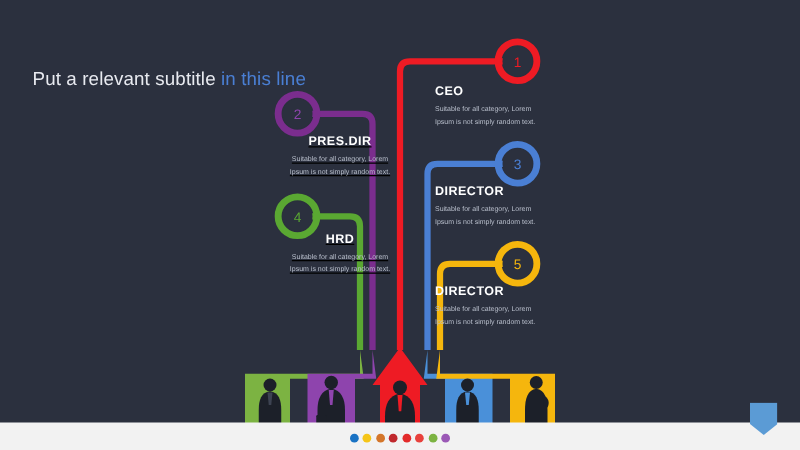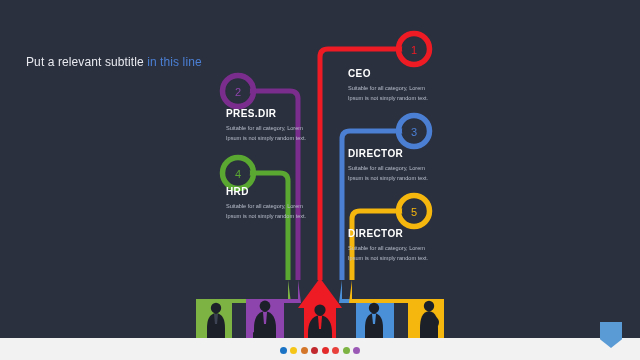--- a/index.html
+++ b/index.html
@@ -7,38 +7,38 @@
     width:640px;height:360px;overflow:hidden;
     background:#2b303e;
     font-family:"Liberation Sans", sans-serif;
     position:relative;
   }
   #stage{position:absolute;inset:0;width:640px;height:360px;}
 
   
   .subtitle{
     position:absolute;left:26px;top:55px;
-    font-size:12px;color:#e8eaf0;letter-spacing:.1px;white-space:nowrap;
+    font-size:15px;color:#e8eaf0;letter-spacing:.1px;white-space:nowrap;
   }
   .subtitle .accent{color:#4a7fd4;}
 
   
   svg.diagram{position:absolute;left:0;top:0;width:640px;height:360px;}
 
   
   .block{position:absolute;width:92px;}
   .block .role{
     font-size:10px;font-weight:bold;color:#ffffff;
     letter-spacing:.4px;margin:0 0 4px 0;line-height:1.1;
   }
   .block .desc{
     font-size:5.6px;color:#b9bfcc;line-height:1.85;margin:0;
   }
   .block.right-al{text-align:left;}
-  .block.left-al{text-align:left;}
+  .block.left-al{text-align:center;text-decoration:underline;}
 
   #blk-ceo{left:348px;top:68px;}
   #blk-presdir{left:226px;top:108px;}
   #blk-manager{left:348px;top:148px;}
   #blk-hrd{left:226px;top:186px;}
   #blk-director{left:348px;top:228px;}
 
   
   .footer{
     position:absolute;left:0;bottom:0;width:640px;height:22px;background:#f2f2f2;

